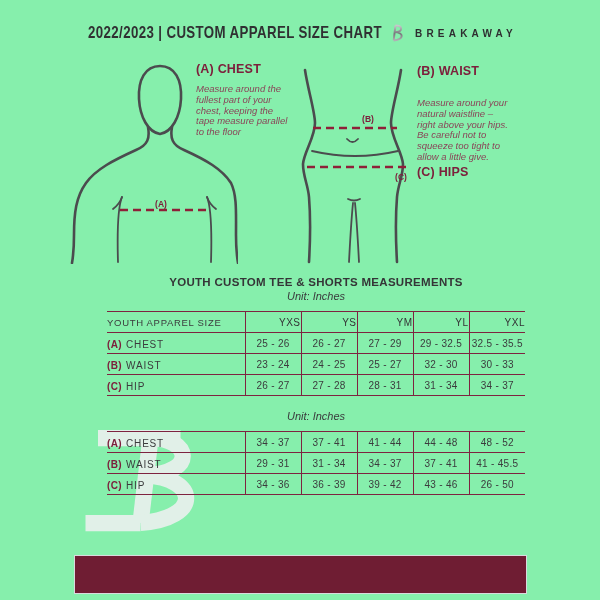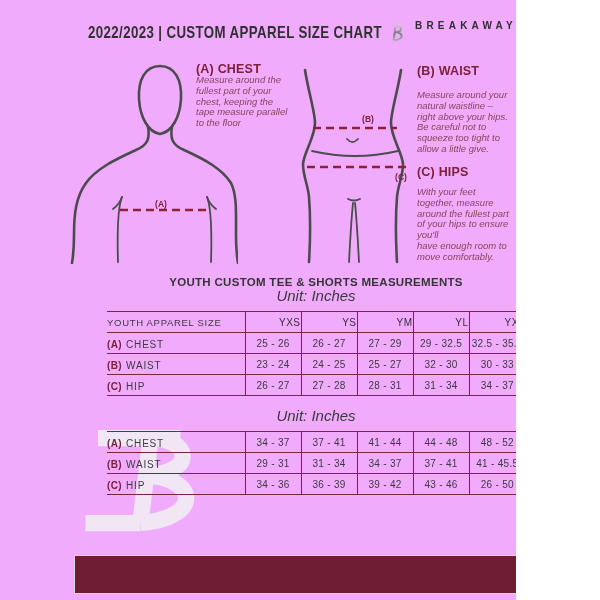--- a/index.html
+++ b/index.html
@@ -1,52 +1,52 @@
 <!DOCTYPE html>
 <html><head>
 <meta charset="utf-8">
 <style>
   html,body { margin:0; padding:0; }
   .canvas {
-    position:relative; width:516px; height:600px;
-    background:#f0abfc; overflow:hidden;
+    position:relative; width:600px; height:600px;
+    background:#86efac; overflow:hidden;
     font-family:"Liberation Sans", sans-serif;
     color:#3b3b3d;
   }
   
   .hdr-title {
     position:absolute; left:88px; top:23px;
     font-size:17px; font-weight:700; letter-spacing:.5px;
     color:#303032; white-space:nowrap;
     transform:scaleX(.78); transform-origin:left top;
   }
   .brand-logo { position:absolute; left:381px; top:20px; }
   .brand-name {
-    position:absolute; left:415px; top:20px;
+    position:absolute; left:415px; top:28px;
     font-size:10px; font-weight:700; letter-spacing:4.2px; color:#2e2e30;
   }
   
   .fig { position:absolute; }
   .fig path, .fig ellipse { fill:none; stroke:#4b4b4e; stroke-width:2.6; stroke-linecap:round; }
   .fig .thin { stroke-width:1.8; }
   .fig .dash { stroke:#8e2038; stroke-width:2.3; stroke-dasharray:8 5; stroke-linecap:butt; }
   .fig text { fill:#7c203c; font-family:"Liberation Sans",sans-serif; font-weight:700; font-size:8.5px; }
   
   .g-head {
     position:absolute; font-size:12.5px; font-weight:700;
     color:#7c203c; letter-spacing:.2px;
   }
   .g-body {
     position:absolute; font-size:9.5px; line-height:10.8px;
     font-style:italic; color:#8a4458; white-space:pre-line; width:125px;
   }
   
   .table-block { position:absolute; left:107px; width:418px; text-align:center; z-index:2; }
   .tbl-title { font-size:11.5px; font-weight:700; letter-spacing:.3px; color:#353537; line-height:14px; }
-  .tbl-unit  { font-size:15px; font-style:italic; color:#3a3a3c; line-height:14px; }
+  .tbl-unit  { font-size:11px; font-style:italic; color:#3a3a3c; line-height:14px; }
   table.size { border-collapse:collapse; table-layout:fixed; width:418px; margin-top:8px; }
   table.size col.c0 { width:138px; }
   table.size col.cn { width:56px; }
   table.size th, table.size td {
     height:20px; padding:0; border-top:1px solid #7e2340;
     font-weight:400; vertical-align:middle;
   }
   table.size tr:last-child td { border-bottom:1px solid #7e2340; }
   table.size th + th, table.size td + td { border-left:1px solid #7e2340; }
   th.lbl, td.lbl { text-align:left; padding-left:12px; }
@@ -108,42 +108,35 @@
     <path class="thin" d="M 55,142 Q 61,145 67,142"></path>
     <path class="thin" d="M 60,146 C 58,166 57,186 56,205"></path>
     <path class="thin" d="M 62,146 C 64,166 65,186 66,205"></path>
     <path class="dash" d="M 20,71 L 104,71"></path>
     <text x="75" y="65" text-anchor="middle">(B)</text>
     <path class="dash" d="M 14,110 L 114,110"></path>
     <text x="108" y="123" text-anchor="middle">(C)</text>
   </svg>
 
   <div class="g-head z2" style="left:196px; top:62px;">(A) CHEST</div>
-  <div class="g-body z2" style="left:196px; top:75px;">Measure around the
+  <div class="g-body z2" style="left:196px; top:84px;">Measure around the
 fullest part of your
 chest, keeping the
 tape measure parallel
 to the floor</div>
 
   <div class="g-head z2" style="left:417px; top:64px;">(B) WAIST</div>
-  <div class="g-body z2" style="left:417px; top:90px;">Measure around your
+  <div class="g-body z2" style="left:417px; top:98px;">Measure around your
 natural waistline –
 right above your hips.
 Be careful not to
 squeeze too tight to
 allow a little give.</div>
 
   <div class="g-head z2" style="left:417px; top:165px;">(C) HIPS</div>
-  <div class="g-body z2" style="left:417px; top:187px;">With your feet
-together, measure
-around the fullest part
-of your hips to ensure
-you'll
-have enough room to
-move comfortably.</div>
 
   <svg class="watermark" width="160" height="165" viewBox="0 0 64 56">
     <path d="M 12,11 L 45,11"></path>
     <path d="M 33,11 L 29,45"></path>
     <path d="M 33,11 C 49,11 52,25 31,26 C 52,27 54,43 29,45"></path>
     <path d="M 7,45 L 29,45"></path>
   </svg>
 
   <div class="table-block" style="top:275px;">
     <div class="tbl-title">YOUTH CUSTOM TEE &amp; SHORTS MEASUREMENTS</div>

